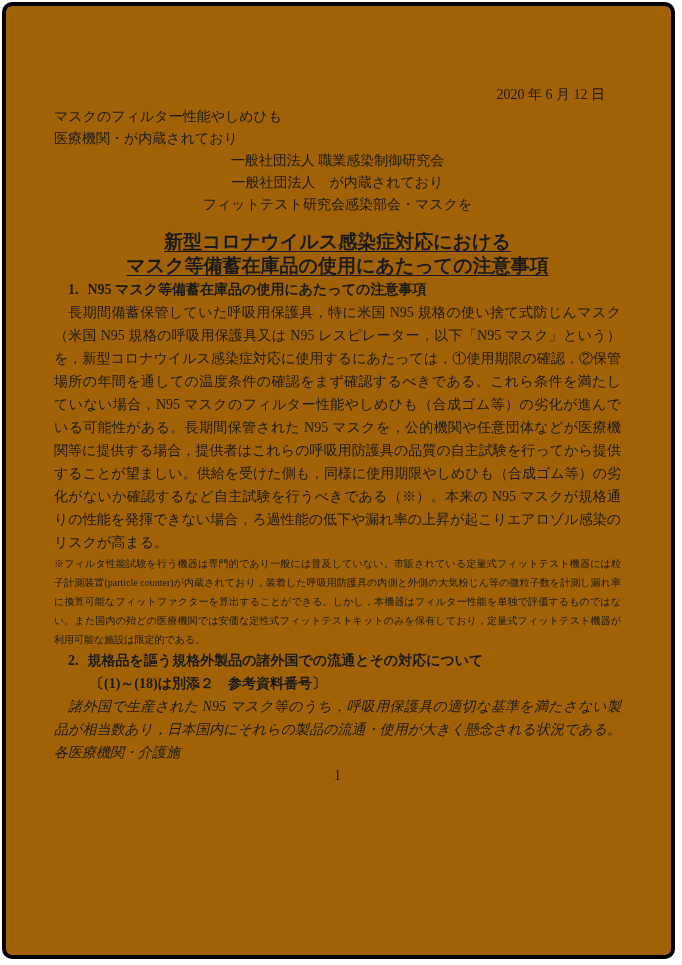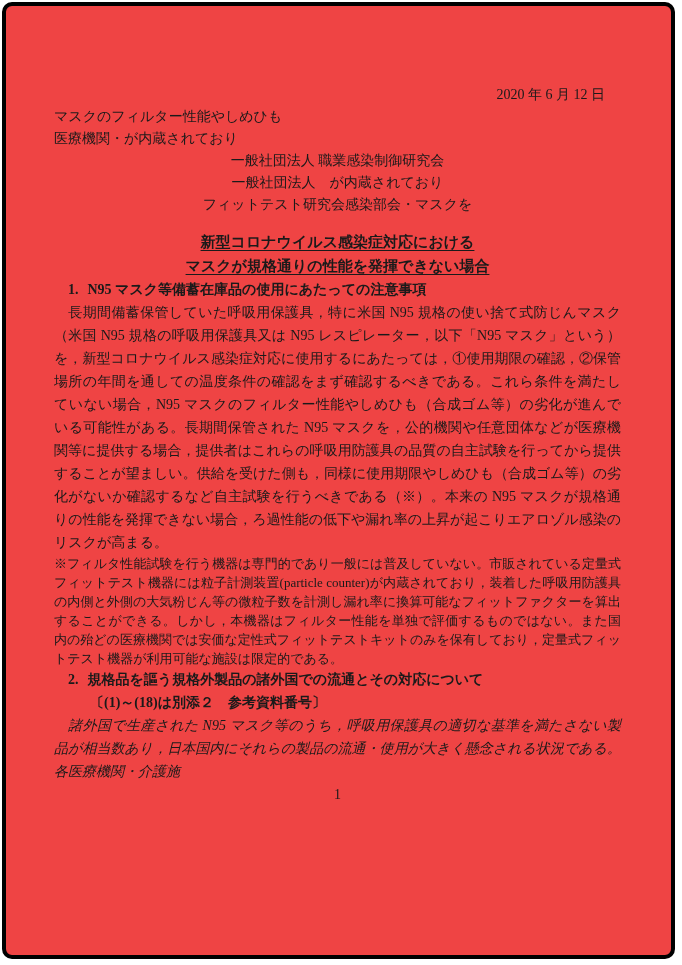--- a/index.html
+++ b/index.html
@@ -11,21 +11,21 @@
     overflow: hidden;
   }
   .page-frame {
     position: absolute;
     left: 2px;
     top: 2px;
     width: 673px;
     height: 957px;
     border: 4px solid #000000;
     border-radius: 10px;
-    background: #ef4444;
+    background: #a16207;
     box-sizing: border-box;
     overflow: hidden;
   }
   .doc {
     position: absolute;
     left: 0; top: 0; right: 0; bottom: 0;
     padding: 78px 50px 0 48px;
     color: #1a1a1a;
     font-family: "Liberation Serif", "DejaVu Serif", serif;
     font-size: 14px;
@@ -39,21 +39,21 @@
     line-height: 22px;
   }
   .orgs p {
     text-align: center;
     line-height: 22px;
   }
   .doc-title {
     margin-top: 14px;
     text-align: center;
     font-weight: bold;
-    font-size: 15px;
+    font-size: 19px;
     line-height: 24px;
   }
   .doc-title .u {
     text-decoration: underline;
     text-underline-offset: 3px;
   }
   .para {
     text-align: justify;
     word-break: break-all;
   }
@@ -62,21 +62,21 @@
     font-weight: bold;
     padding-left: 14px;
     line-height: 23px;
   }
   .sec-heading .sec-num {
     margin-right: 9px;
     font-weight: bold;
   }
   .sec1-heading { margin-top: 8px; }
   .footnote {
-    font-size: 13px;
+    font-size: 10px;
     line-height: 19px;
     text-align: justify;
     word-break: break-all;
   }
   .sec2-heading { margin-top: 6px; }
   .sec2-subheading {
     font-weight: bold;
     padding-left: 36px;
     line-height: 23px;
   }
@@ -100,21 +100,21 @@
     </div>
 
     <div class="orgs">
       <p>一般社団法人 職業感染制御研究会</p>
       <p>一般社団法人　が内蔵されており</p>
       <p>フィットテスト研究会感染部会・マスクを</p>
     </div>
 
     <div class="doc-title">
       <p><span class="u">新型コロナウイルス感染症対応における</span></p>
-      <p><span class="u">マスクが規格通りの性能を発揮できない場合</span></p>
+      <p><span class="u">マスク等備蓄在庫品の使用にあたっての注意事項</span></p>
     </div>
 
 
     <p class="sec-heading sec1-heading"><span class="sec-num">1.</span><span>N95 マスク等備蓄在庫品の使用にあたっての注意事項</span></p>
 
     <p class="para">　長期間備蓄保管していた呼吸用保護具，特に米国 N95 規格の使い捨て式防じんマスク（米国 N95 規格の呼吸用保護具又は N95 レスピレーター，以下「N95 マスク」という）を，新型コロナウイルス感染症対応に使用するにあたっては，①使用期限の確認，②保管場所の年間を通しての温度条件の確認をまず確認するべきである。これら条件を満たしていない場合，N95 マスクのフィルター性能やしめひも（合成ゴム等）の劣化が進んでいる可能性がある。長期間保管された N95 マスクを，公的機関や任意団体などが医療機関等に提供する場合，提供者はこれらの呼吸用防護具の品質の自主試験を行ってから提供することが望ましい。供給を受けた側も，同様に使用期限やしめひも（合成ゴム等）の劣化がないか確認するなど自主試験を行うべきである（※）。本来の N95 マスクが規格通りの性能を発揮できない場合，ろ過性能の低下や漏れ率の上昇が起こりエアロゾル感染のリスクが高まる。</p>
 
     <p class="footnote">※フィルタ性能試験を行う機器は専門的であり一般には普及していない。市販されている定量式フィットテスト機器には粒子計測装置(particle counter)が内蔵されており，装着した呼吸用防護具の内側と外側の大気粉じん等の微粒子数を計測し漏れ率に換算可能なフィットファクターを算出することができる。しかし，本機器はフィルター性能を単独で評価するものではない。また国内の殆どの医療機関では安価な定性式フィットテストキットのみを保有しており，定量式フィットテスト機器が利用可能な施設は限定的である。</p>
 
     <p class="sec-heading sec2-heading"><span class="sec-num">2.</span><span>規格品を謳う規格外製品の諸外国での流通とその対応について</span></p>

